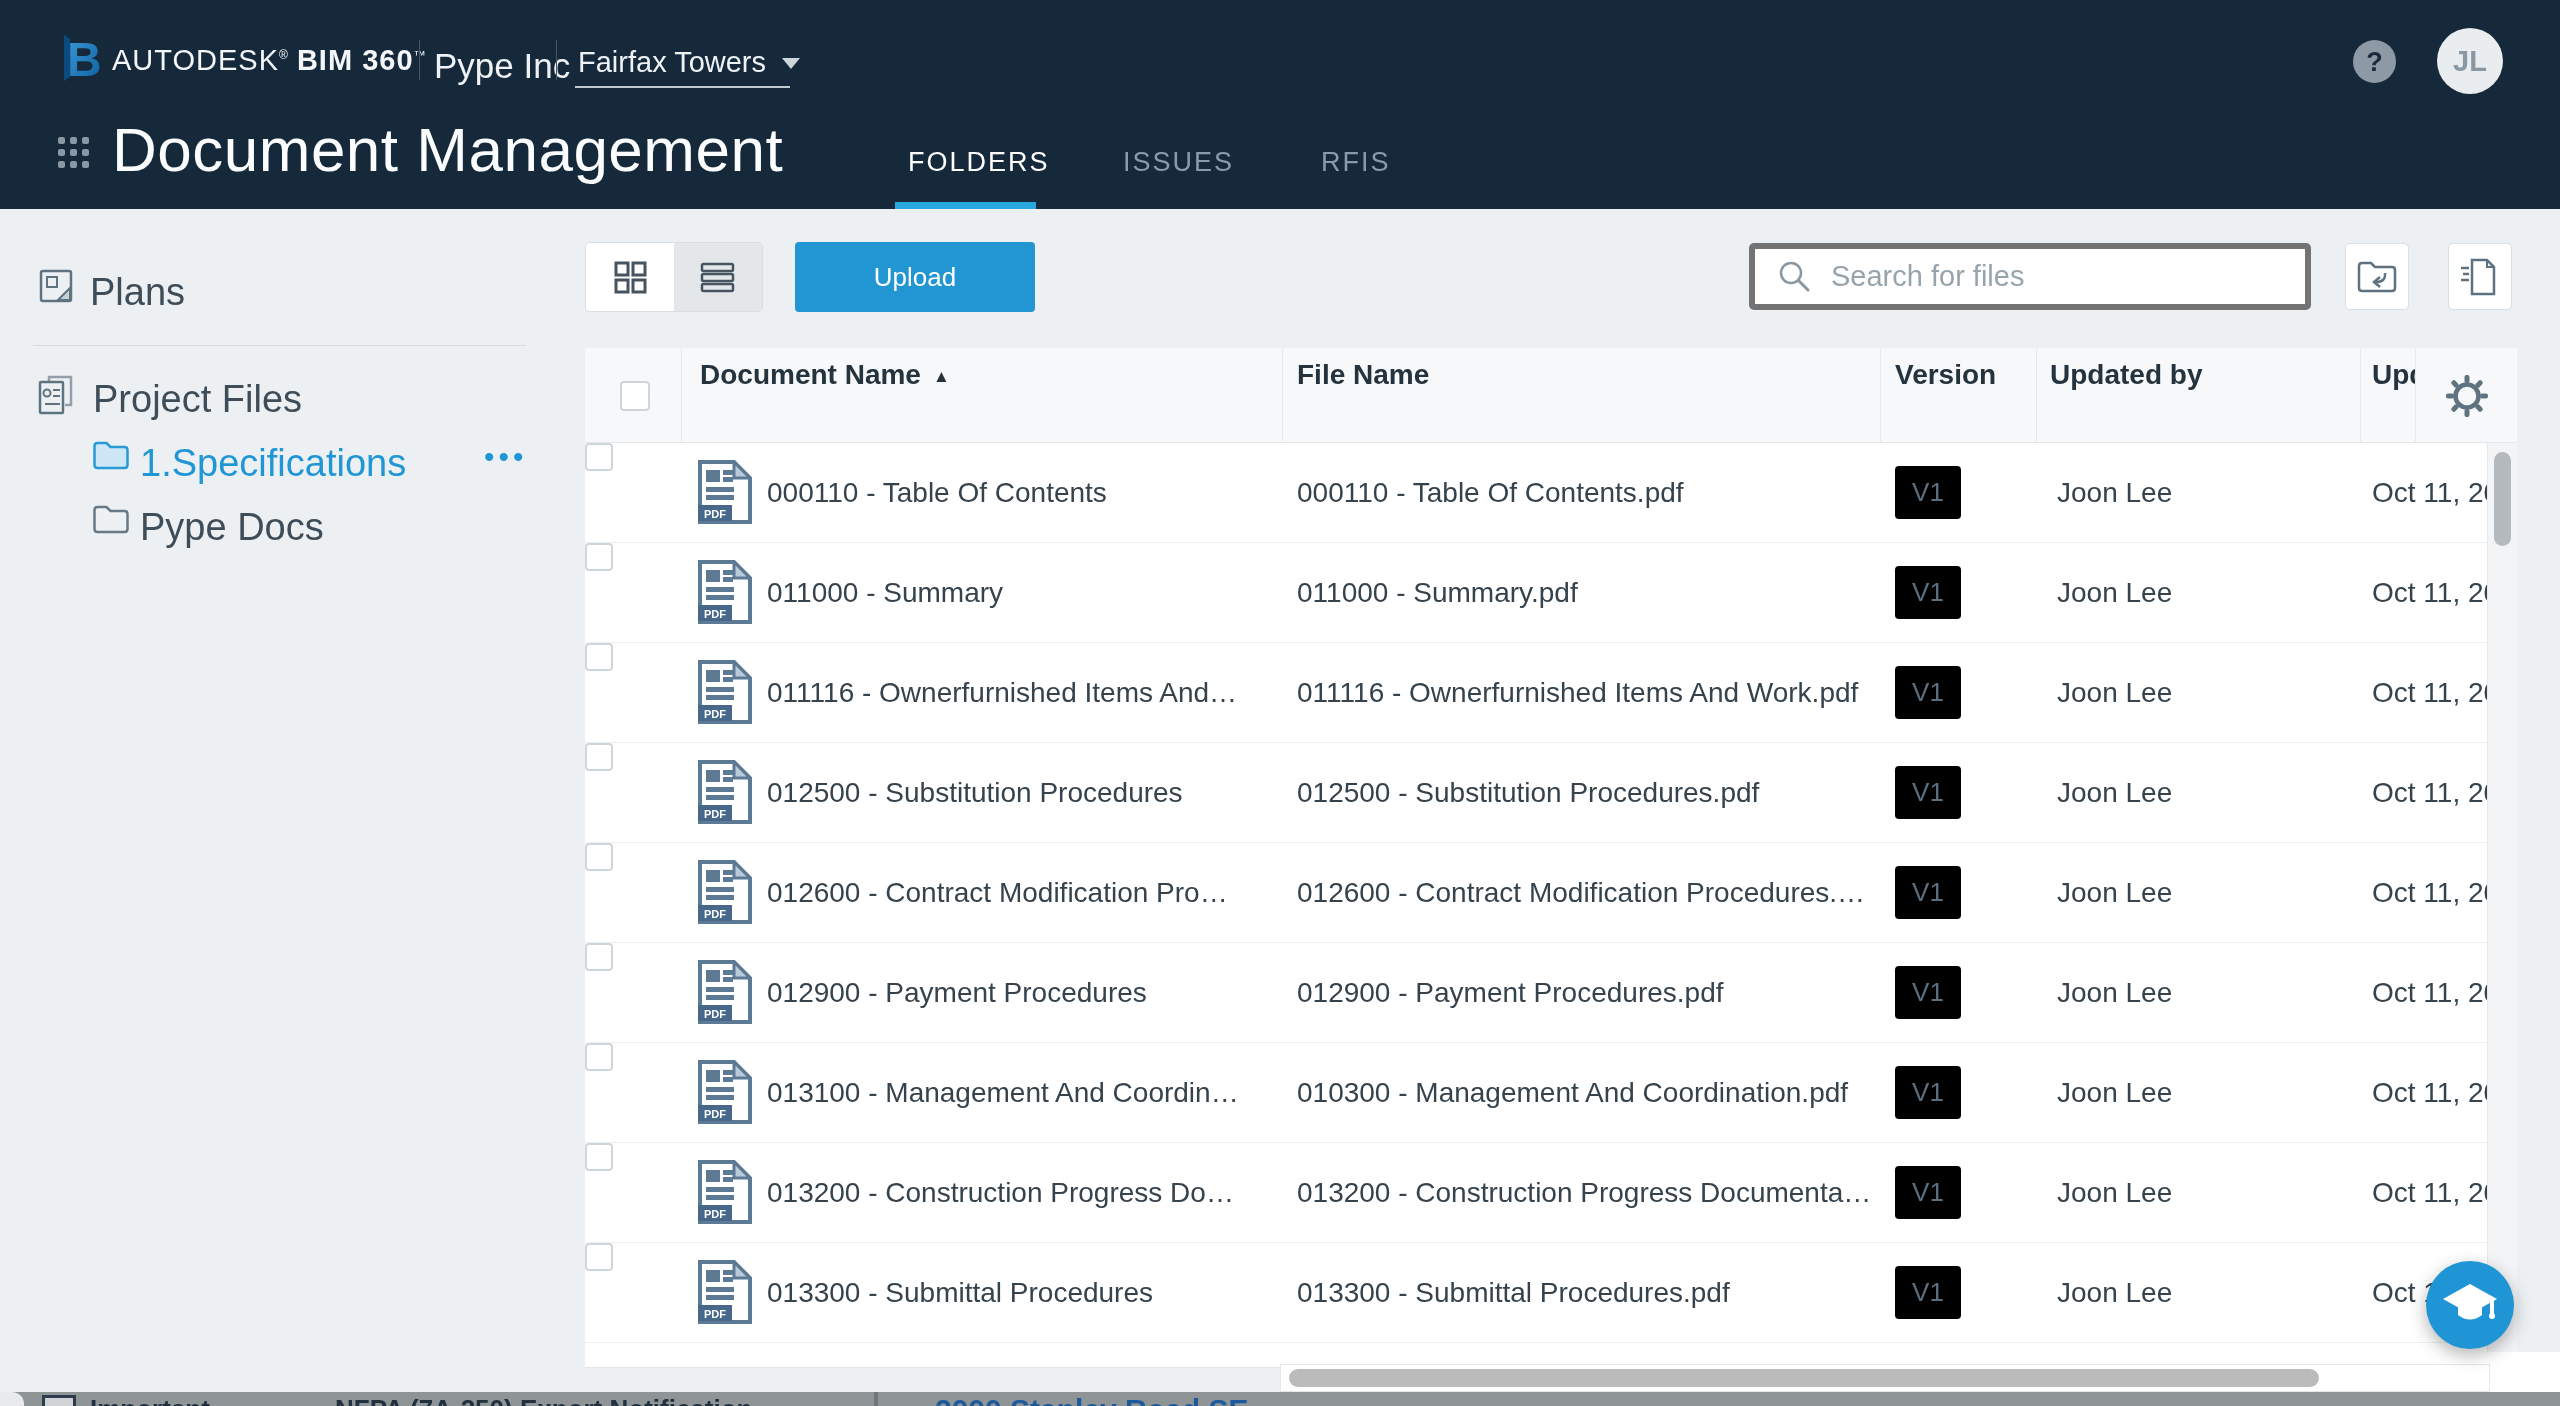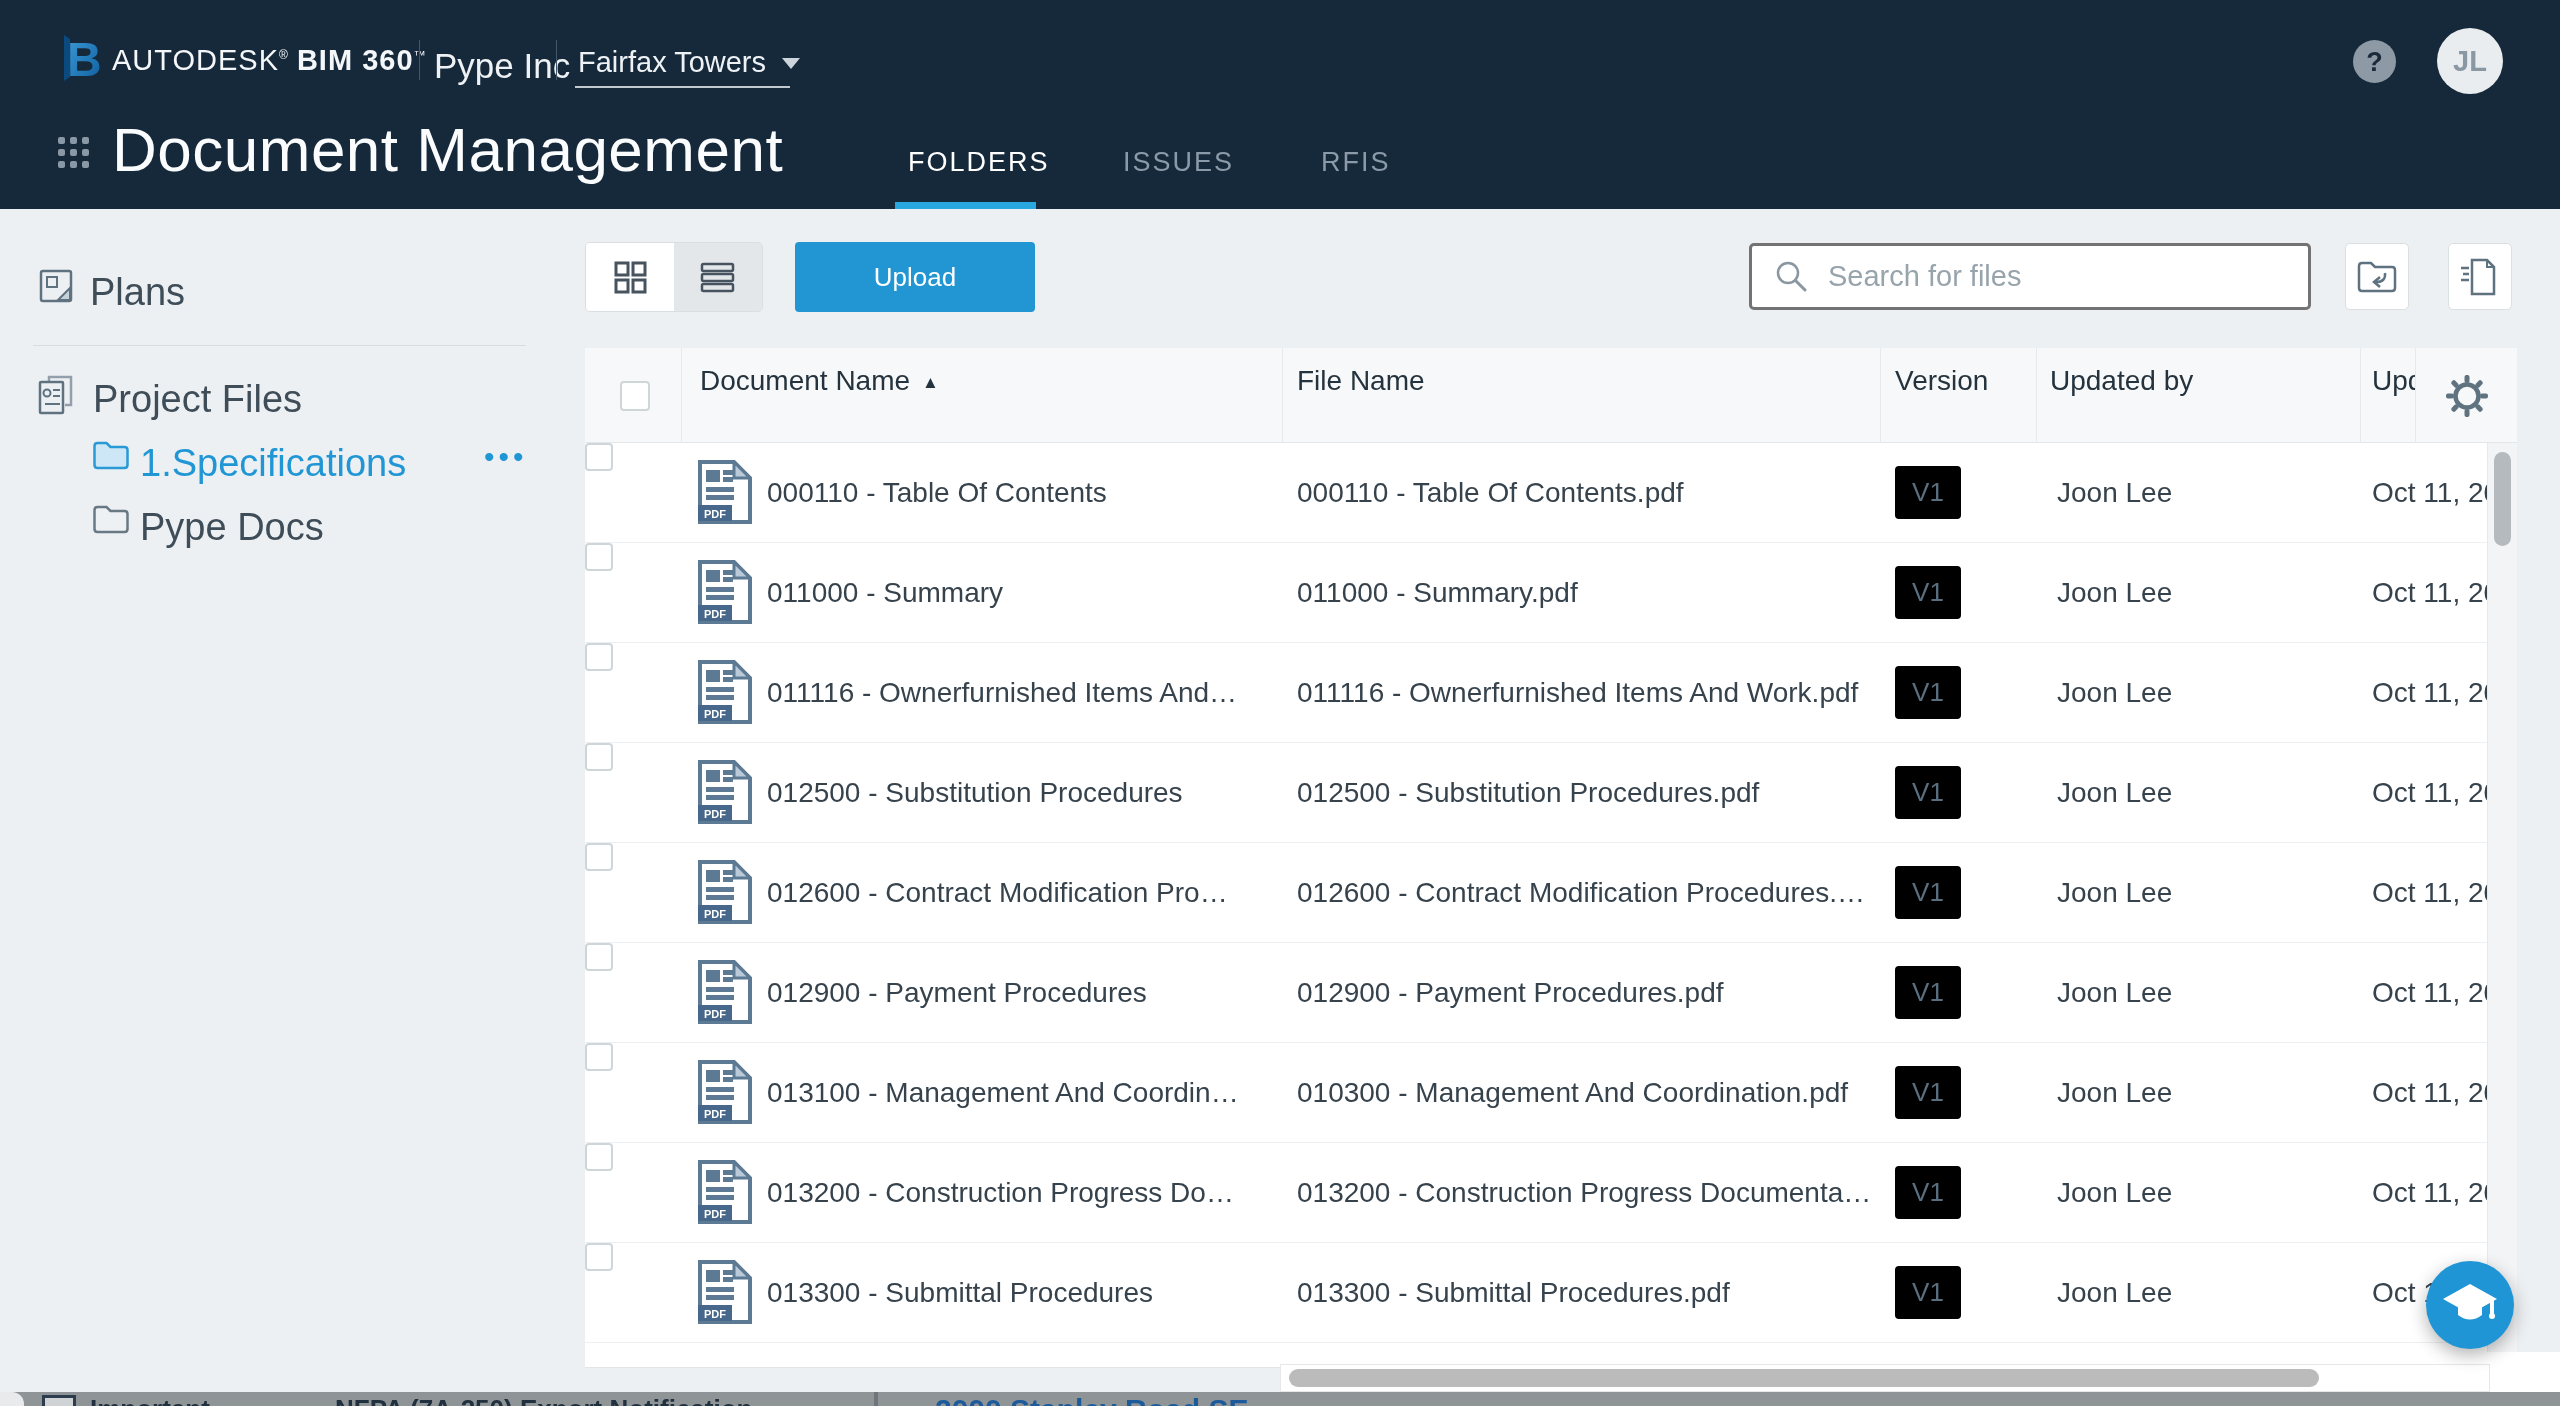--- a/index.html
+++ b/index.html
@@ -39,36 +39,36 @@
   .dots-menu{left:484px;top:440px;color:#2196d5;font-size:30px;letter-spacing:4px;cursor:pointer;}
 
   
   .seg{left:585px;top:242px;width:178px;height:70px;border:1px solid #d9dee2;border-radius:5px;
     display:flex;overflow:hidden;box-sizing:border-box;}
   .seg-half{flex:1;display:flex;align-items:center;justify-content:center;cursor:pointer;}
   .seg-grid{background:#ffffff;}
   .seg-list{background:#e3e7ea;}
   .upload-btn{left:795px;top:242px;width:240px;height:70px;background:#2196d3;border-radius:4px;
     color:#ffffff;font-size:26px;text-align:center;line-height:70px;cursor:pointer;}
-  .search-box{left:1749px;top:243px;width:562px;height:67px;background:#fff;border:3px solid #737373;
+  .search-box{left:1749px;top:243px;width:562px;height:67px;background:#fff;border:6px solid #737373;
     border-radius:5px;box-sizing:border-box;display:flex;align-items:center;}
   .search-box svg{margin-left:22px;flex:none;}
   .search-input{border:0;outline:0;background:transparent;font-size:29px;color:#3e4d58;
     margin-left:16px;width:440px;font-family:"Liberation Sans",sans-serif;}
   .search-input::placeholder{color:#98a4ac;opacity:1;}
   .tool-btn{top:243px;width:64px;height:67px;background:#fff;border:1px solid #dadfe2;border-radius:5px;
     box-sizing:border-box;display:flex;align-items:center;justify-content:center;cursor:pointer;}
 
   
   .table{left:585px;top:348px;width:1932px;height:1020px;background:#ffffff;
     border-bottom:1px solid #e2e6e9;box-sizing:border-box;}
   .thead{position:absolute;left:0;top:0;width:1932px;height:95px;background:#f7f8f9;
     border-bottom:1px solid #e3e7ea;box-sizing:border-box;}
   .thv{position:absolute;top:0;width:1px;height:95px;background:#e7eaed;}
-  .th{position:absolute;top:0;height:95px;line-height:65px;font-size:28px;font-weight:400;
+  .th{position:absolute;top:0;height:95px;line-height:53px;font-size:28px;font-weight:700;
     color:#24333e;white-space:nowrap;cursor:pointer;}
   .sort-arrow{font-size:17px;margin-left:12px;vertical-align:2px;}
   .th-upd{overflow:hidden;width:43px;}
   .gear-cell{position:absolute;left:1831px;top:0;width:101px;height:95px;display:flex;
     align-items:center;justify-content:center;cursor:pointer;}
   .tbody{position:absolute;left:0;top:95px;width:1902px;height:925px;overflow:hidden;}
   .trow{position:relative;height:99px;border-bottom:1px solid #edf0f2;background:#fff;}
   .cell{position:absolute;top:0;line-height:99px;font-size:28px;color:#36424c;white-space:nowrap;}
   .c-chk{left:37px;top:35px;}
   .c-ico{left:113px;top:17px;}

